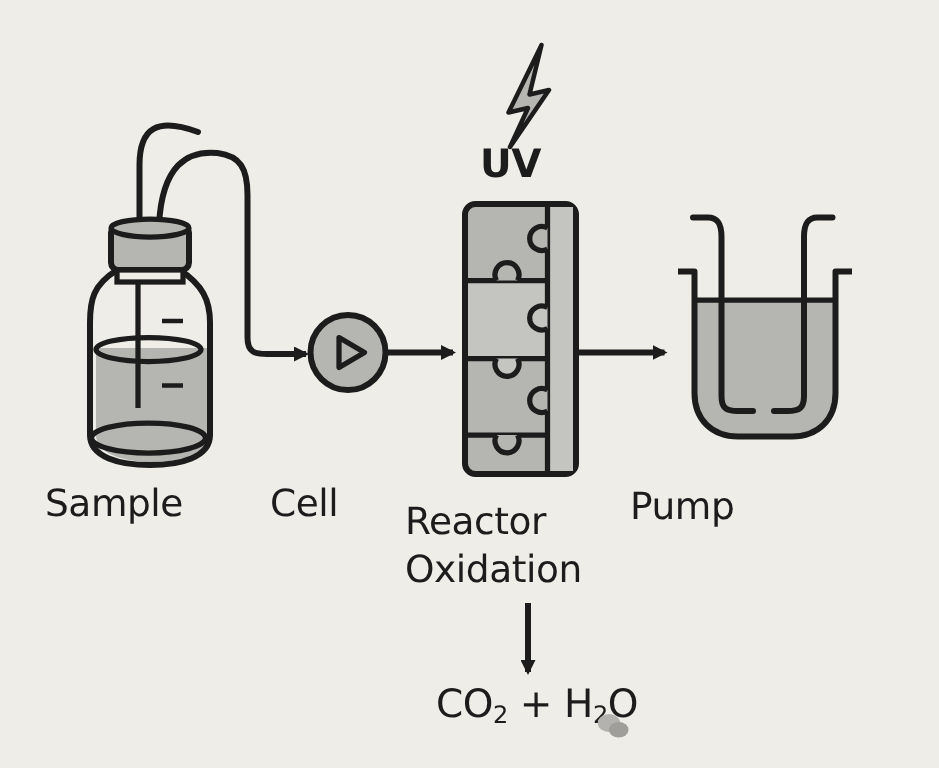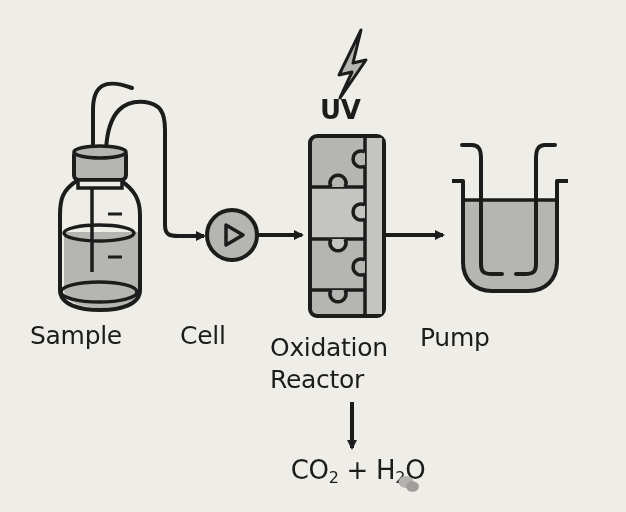--- a/index.html
+++ b/index.html
@@ -103,22 +103,22 @@
     <line x1="463" y1="200" x2="557" y2="200" stroke="#1c1c1c" stroke-width="3.5"></line>
     <path d="M462,145 L472,145 C479,145 481,150 481,158 L481,264 C481,272 484,274 492,274 L502,274" fill="none" stroke="#1c1c1c" stroke-width="4" stroke-linecap="round"></path>
     <path d="M555,145 L545,145 C538,145 536,150 536,158 L536,264 C536,272 533,274 525,274 L516,274" fill="none" stroke="#1c1c1c" stroke-width="4" stroke-linecap="round"></path>
   </g>
 </svg>
 
 <div class="label lbl-sample">Sample</div>
 <div class="label lbl-pump">Cell</div>
 <div class="label lbl-uv">UV</div>
 <div class="label lbl-reactor">
+  <div>Reactor</div>
   <div>Oxidation</div>
-  <div>Reactor</div>
 </div>
 <div class="label lbl-cell">
   <div>Pump</div>
 </div>
 <div class="label lbl-products"><span>CO</span><sub>2</sub><span> + H</span><sub>2</sub><span>O</span></div>
 
 <div class="watermark">
   <svg class="wm-icon" viewBox="0 0 22 18">
     <ellipse cx="8" cy="7" rx="7.5" ry="6" fill="#b3b2ae"></ellipse>
     <ellipse cx="14.5" cy="11.5" rx="6.5" ry="5.2" fill="#9f9e9a"></ellipse>

